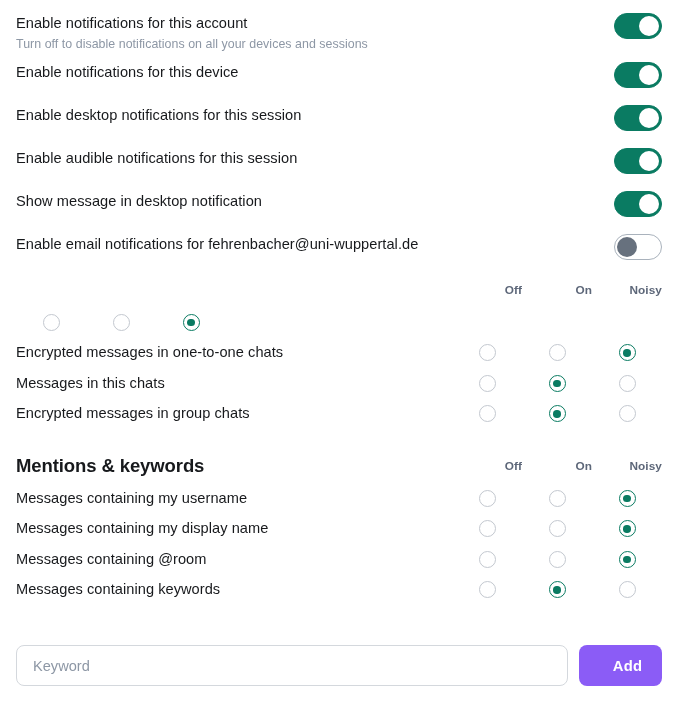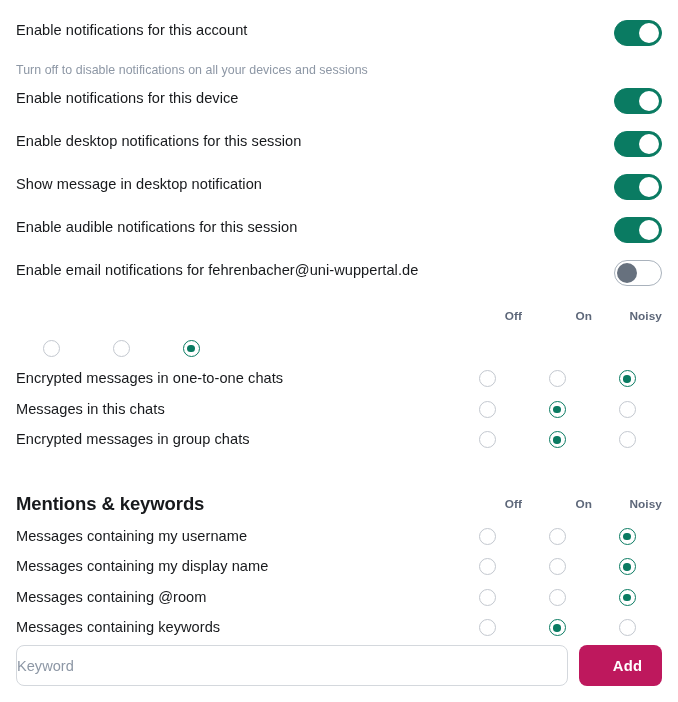--- a/index.html
+++ b/index.html
@@ -19,21 +19,21 @@
   .page {
     position: relative;
     width: 678px;
     height: 702px;
     box-sizing: border-box;
     padding: 0 16px;
   }
 
   
   .toggle-section {
-    padding-top: 20px;
+    padding-top: 13px;
   }
   .toggle-row {
     display: flex;
     align-items: flex-start;
     justify-content: space-between;
     min-height: 22px;
     margin-bottom: 17px;
   }
   .toggle-row:first-child { margin-bottom: 8px; }
 
@@ -42,21 +42,21 @@
   .toggle-label {
     font-size: 14.6px;
     line-height: 21px;
     color: #17191c;
     letter-spacing: 0.05px;
   }
   .toggle-caption {
     font-size: 12.4px;
     line-height: 19px;
     color: #8d97a5;
-    margin-top: 20px;
+    margin-top: 1px;
     letter-spacing: 0.04px;
   }
 
   .switch {
     position: relative;
     flex: 0 0 auto;
     width: 48px;
     height: 26px;
     border-radius: 13px;
     box-sizing: border-box;
@@ -75,21 +75,21 @@
     top: 2px;
     width: 20px;
     height: 20px;
     border-radius: 50%;
   }
   .switch.on .knob  { right: 2px; background: #ffffff; }
   .switch.off .knob { left: 2px;  background: #67717e; }
 
   
   .section { margin-top: 6px; }
-  .section.mentions { margin-top: 36px; }
+  .section.mentions { margin-top: 24px; }
 
   .section-head {
     position: relative;
     height: 30px;
   }
   .section-title {
     font-size: 18.5px;
     font-weight: bold;
     color: #17191c;
     line-height: 26px;
@@ -169,36 +169,36 @@
     align-items: center;
     gap: 11px;
   }
   .keyword-input {
     flex: 1 1 auto;
     height: 41px;
     box-sizing: border-box;
     border: 1px solid #d4d8dd;
     border-radius: 8px;
     background: #ffffff;
-    padding: 0 0;
+    padding: 0 16px;
     font-family: "Liberation Sans", sans-serif;
     font-size: 14.6px;
     color: #17191c;
     outline: none;
   }
   .keyword-input::placeholder { color: #8d97a5; }
 
   .add-button {
     flex: 0 0 auto;
     width: 83px;
     height: 41px;
     box-sizing: border-box;
     border: none;
     border-radius: 8px;
-    background: #be185d;
+    background: #8b5cf6;
     color: #ffffff;
     font-family: "Liberation Sans", sans-serif;
     font-size: 14.8px;
     font-weight: bold;
     cursor: pointer;
     letter-spacing: 0.2px;
     padding-left: 20px;
   }
 </style>
 </head>
@@ -231,30 +231,30 @@
       <div class="toggle-texts">
         <div class="toggle-label">Enable desktop notifications for this session</div>
       </div>
       <div class="switch on">
         <div class="knob"></div>
       </div>
     </div>
 
     <div class="toggle-row">
       <div class="toggle-texts">
+        <div class="toggle-label">Enable audible notifications for this session</div>
+      </div>
+      <div class="switch on">
+        <div class="knob"></div>
+      </div>
+    </div>
+
+    <div class="toggle-row">
+      <div class="toggle-texts">
         <div class="toggle-label">Show message in desktop notification</div>
-      </div>
-      <div class="switch on">
-        <div class="knob"></div>
-      </div>
-    </div>
-
-    <div class="toggle-row">
-      <div class="toggle-texts">
-        <div class="toggle-label">Enable audible notifications for this session</div>
       </div>
       <div class="switch on">
         <div class="knob"></div>
       </div>
     </div>
 
     <div class="toggle-row">
       <div class="toggle-texts">
         <div class="toggle-label">Enable email notifications for fehrenbacher@uni-wuppertal.de</div>
       </div>

